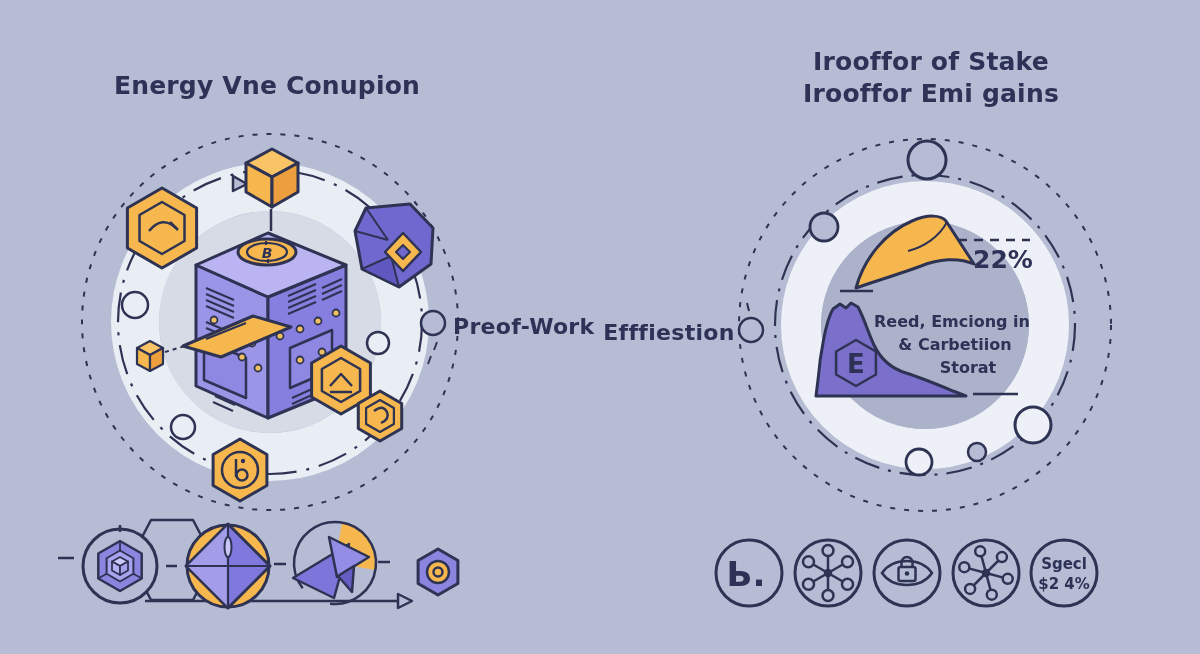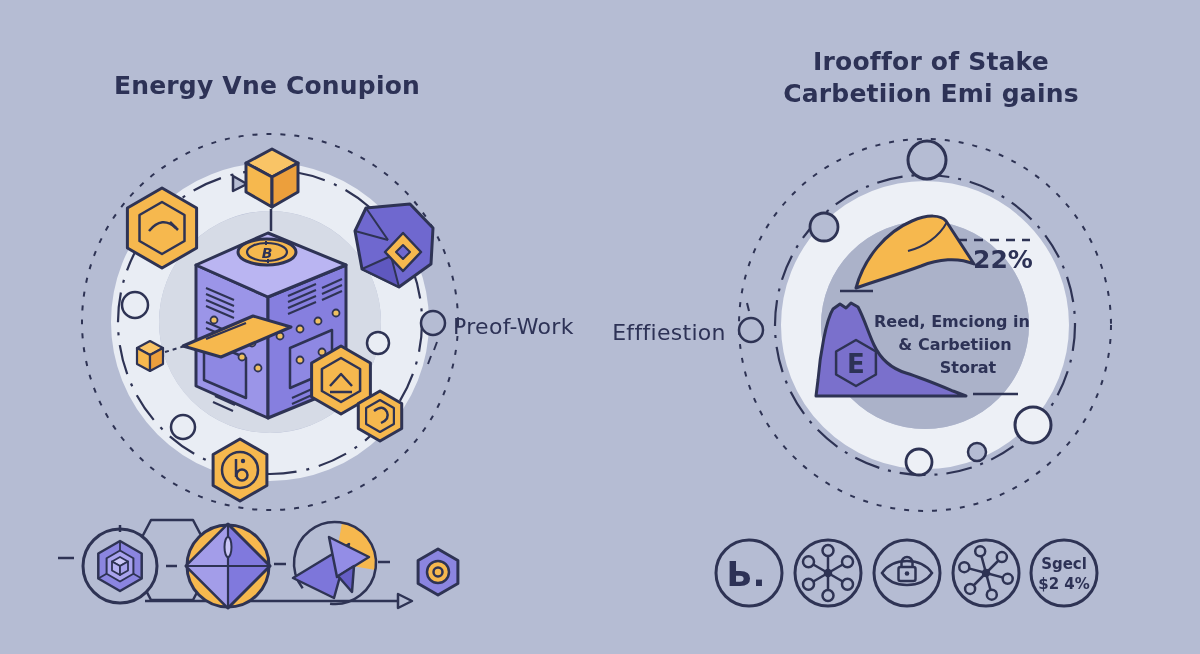--- a/index.html
+++ b/index.html
@@ -1,20 +1,20 @@
 <!DOCTYPE html>
 <html><head>
 <meta charset="utf-8">
 <style>
   html,body{margin:0;padding:0;background:#9aa1b8;}
   .canvas{position:relative;width:1200px;height:654px;background:#b5bcd3;overflow:hidden;
           font-family:"DejaVu Sans", sans-serif;color:#2d3256;}
   .canvas svg{position:absolute;left:0;top:0;}
   .title{position:absolute;width:480px;text-align:center;font-weight:700;font-size:25px;line-height:32px;letter-spacing:.2px;}
-  .label{position:absolute;font-weight:400;font-size:22px;letter-spacing:.3px;}
+  .label{position:absolute;font-weight:700;font-size:22px;letter-spacing:.3px;}
   svg text{font-family:"DejaVu Sans", sans-serif;font-weight:700;fill:#2d3256;}
   .cap{font-size:16px;}
 </style>
 </head>
 <body>
 
 <div class="canvas">
 
 <svg width="1200" height="654" viewBox="0 0 1200 654">
 
@@ -280,19 +280,19 @@
     </g>
   </g>
 </svg>
 
 <div class="title" style="left:27px;top:58px;margin-top:12px;">
   <div>Energy Vne Conupion</div>
 </div>
 
 <div class="title" style="left:691px;top:46px;">
   <div>Irooffor of Stake</div>
-  <div>Carbetiion Emi gains</div>
+  <div>Irooffor Emi gains</div>
 </div>
 
 <div class="label" style="left:453px;top:314px;">Preof-Work</div>
 <div class="label" style="left:600px;top:320px;width:138px;text-align:center;">Efffiestion</div>
 
 </div>
 
 </body></html>

